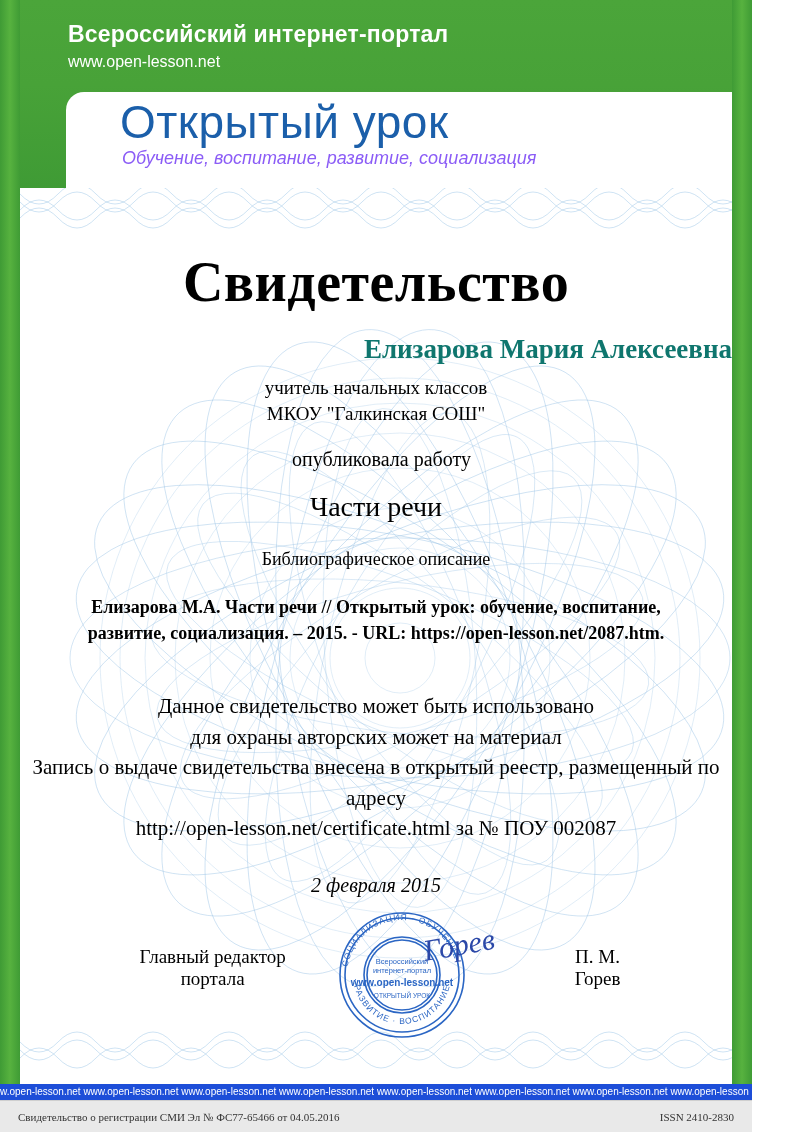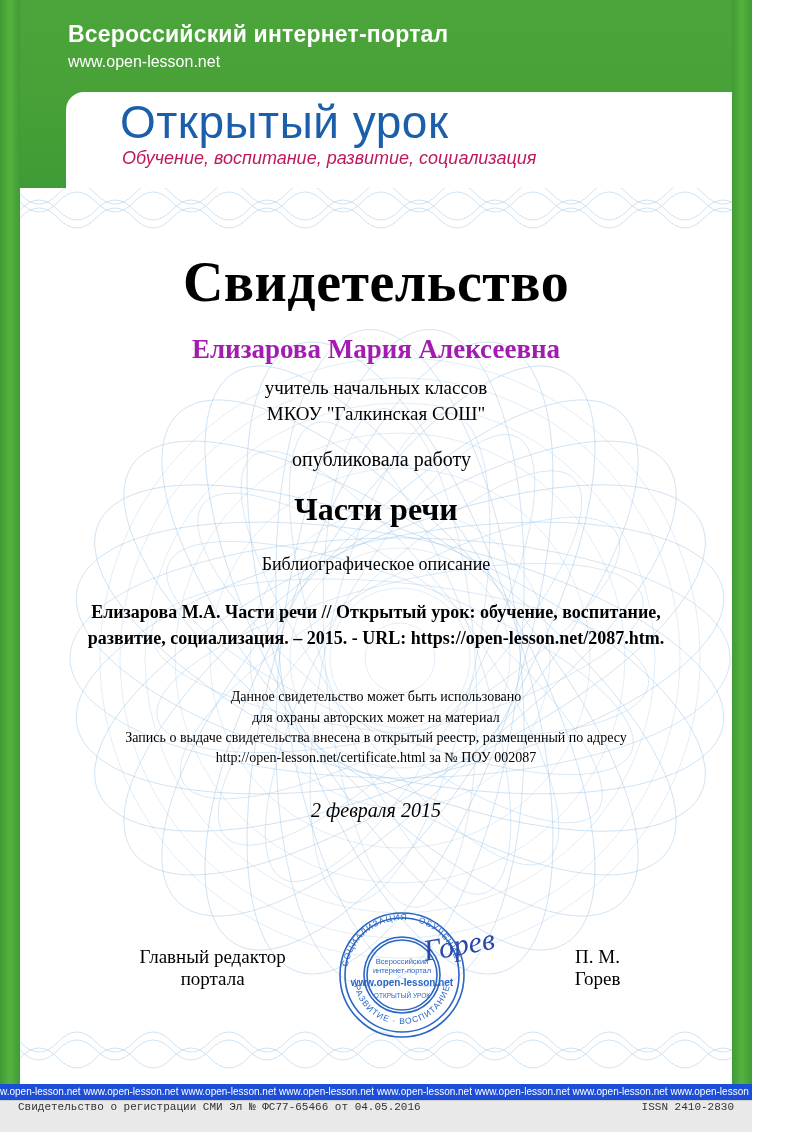--- a/index.html
+++ b/index.html
@@ -76,21 +76,21 @@
     font-size: 46px;
     color: #1b5faa;
     font-weight: normal;
     padding: 6px 0 0 54px;
     letter-spacing: 0.5px;
     line-height: 1.05;
   }
   .brand-tagline {
     font-family: "Liberation Sans", sans-serif;
     font-size: 18px;
-    color: #be185d;
+    color: #8b5cf6;
     font-style: italic;
     padding: 2px 0 0 56px;
   }
 
   
   .guilloche {
     position: absolute;
     left: 20px;
     right: 20px;
     top: 188px;
@@ -118,52 +118,53 @@
     margin-top: 62px;
     letter-spacing: 0.5px;
   }
   .confirm-line {
     font-size: 23px;
     margin-top: 24px;
   }
   .person-name {
     font-size: 27px;
     font-weight: bold;
-    color: #a21caf;
+    color: #0f766e;
     margin-top: 20px;
+    text-align: right;
   }
   .person-role {
     font-size: 19px;
     margin-top: 10px;
     line-height: 1.35;
   }
   .published-label {
     font-size: 20px;
     margin-top: 22px;
     padding-left: 11px;
   }
   .work-title {
-    font-size: 32px;
-    font-weight: bold;
+    font-size: 28px;
+    font-weight: normal;
     margin-top: 20px;
   }
   .biblio-label {
     font-size: 18px;
     margin-top: 26px;
   }
   .biblio-text {
     font-size: 18px;
     font-weight: bold;
     margin: 24px auto 0 auto;
     width: 620px;
     line-height: 1.45;
   }
   .usage-note {
-    font-size: 14px;
-    margin-top: 36px;
+    font-size: 21px;
+    margin-top: 45px;
     line-height: 1.45;
   }
   .cert-date {
     font-size: 20px;
     font-style: italic;
     margin-top: 30px;
   }
 
   
   .sign-row {
@@ -224,24 +225,25 @@
   }
   .footer-bar {
     position: absolute;
     left: 0;
     right: 0;
     bottom: 0;
     height: 32px;
     background: #e9e9e9;
     border-top: 1px solid #cfcfcf;
     display: flex;
+    align-items: center;
     justify-content: space-between;
     padding: 0 18px;
     box-sizing: border-box;
-    font-family: Liberation Mono, monospace;
+    font-family: Liberation Serif, serif;
     font-size: 11px;
     color: #333333;
   }
 </style>
 </head>
 <body>
 
 <div class="page">
 
   <div class="edge-left"></div>

